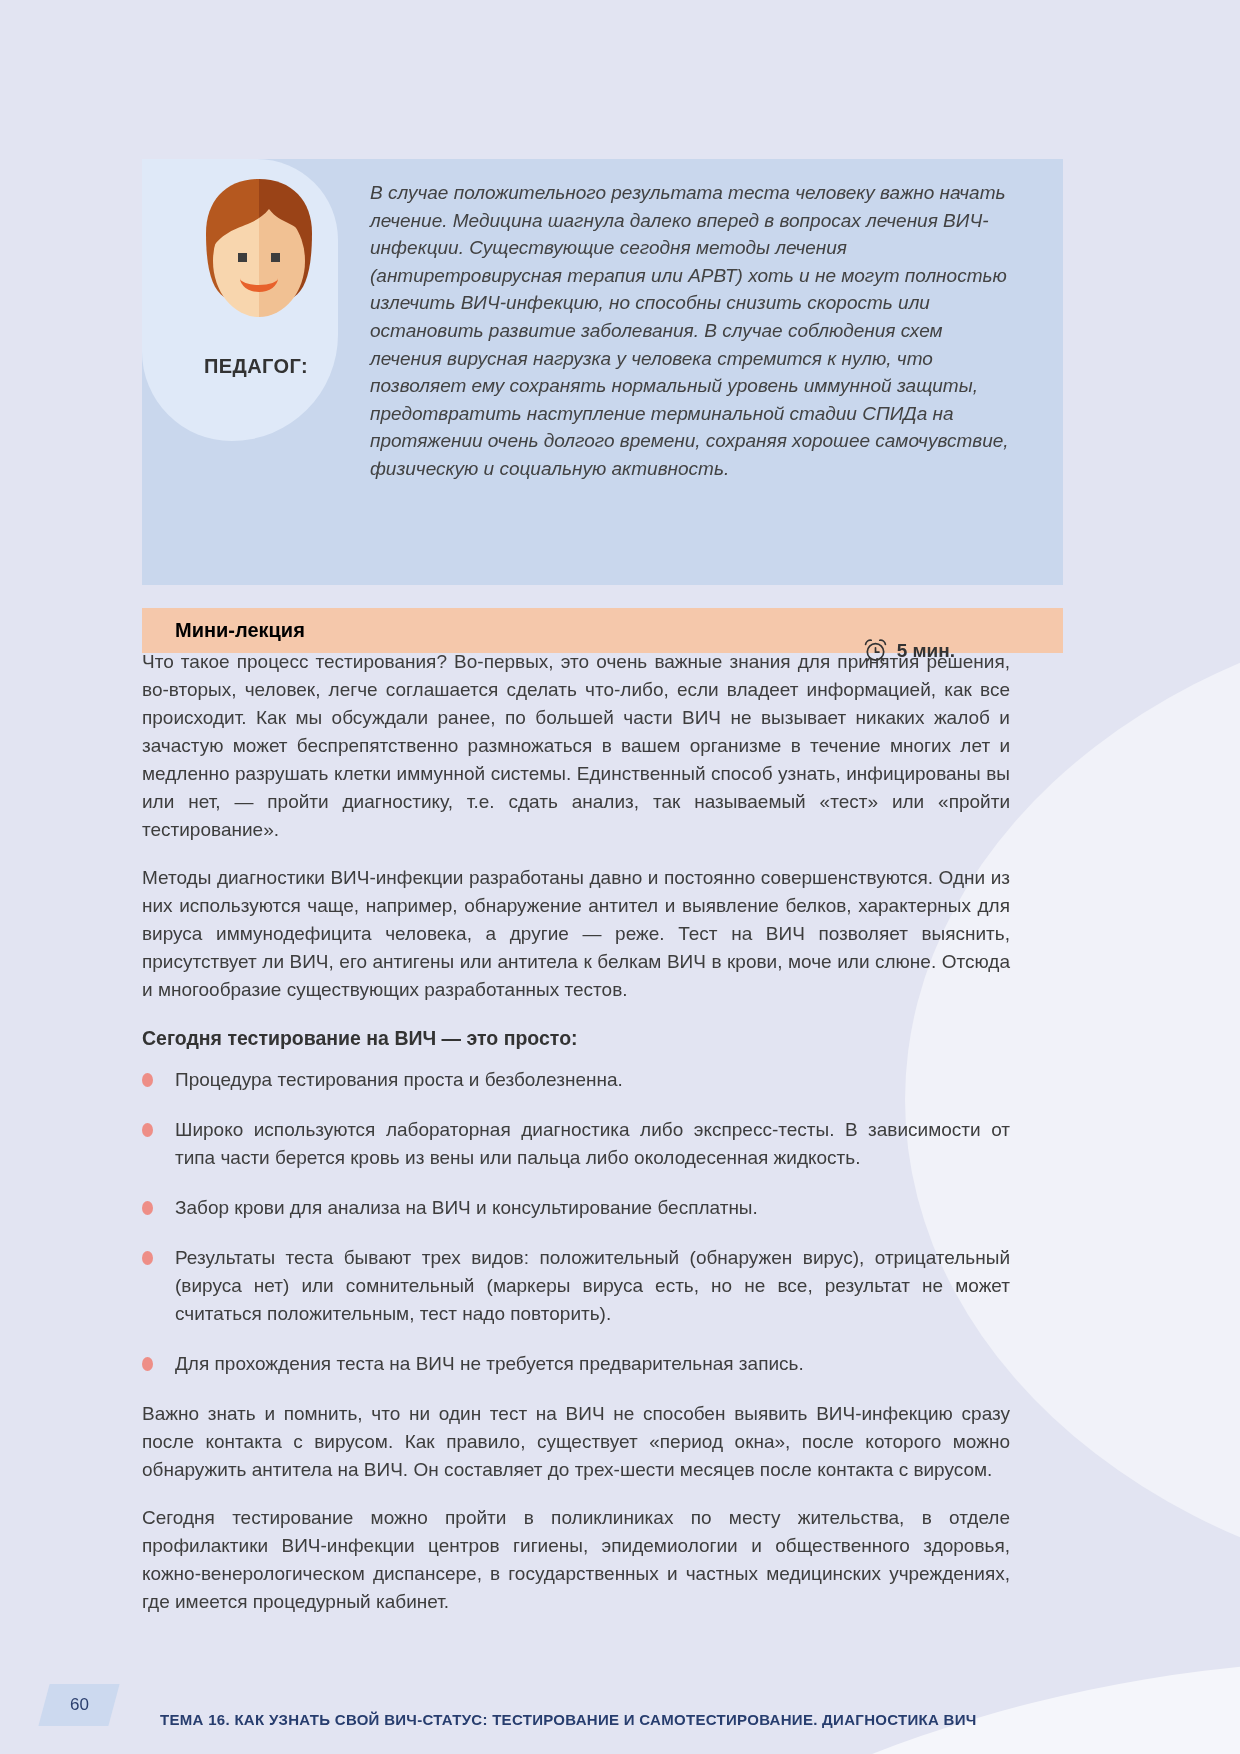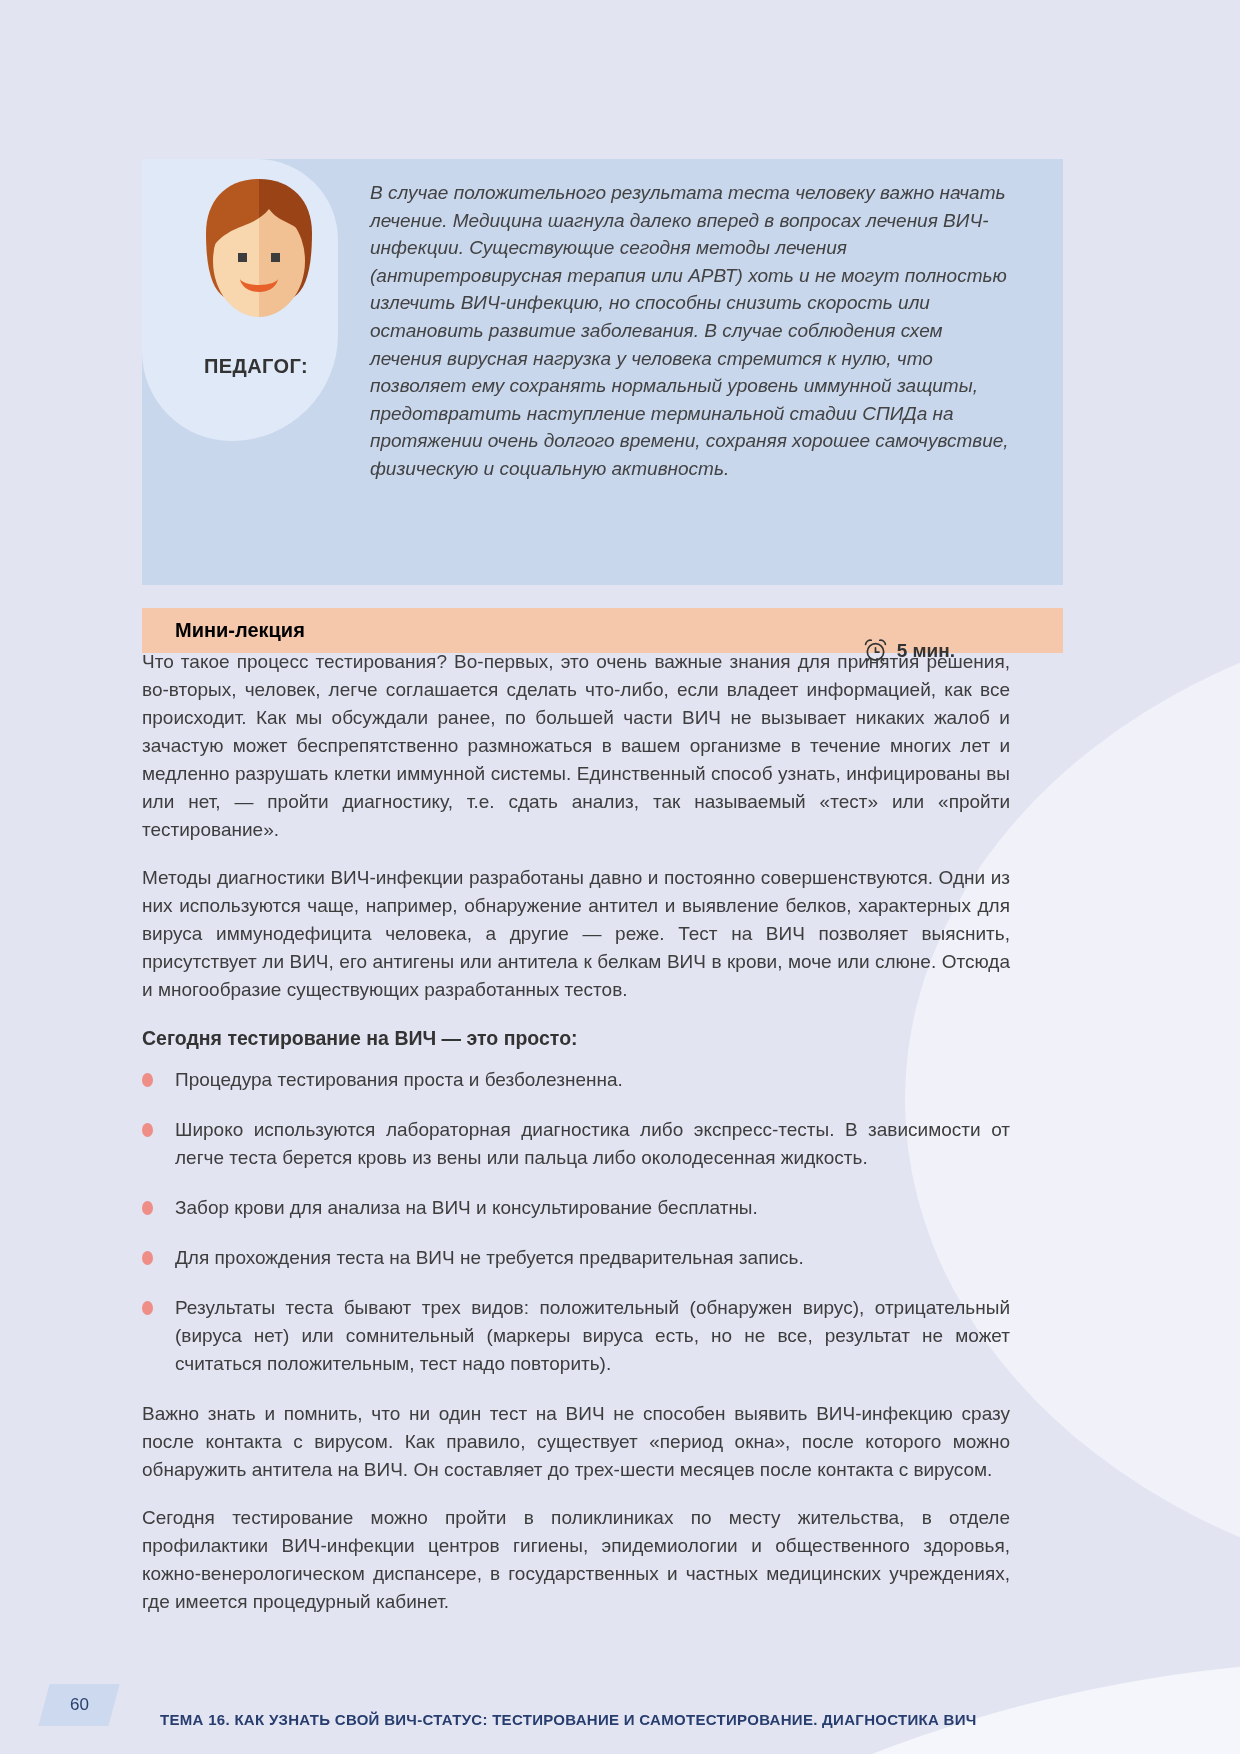--- a/index.html
+++ b/index.html
@@ -136,33 +136,33 @@
     <p class="para">Что такое процесс тестирования? Во-первых, это очень важные знания для принятия решения, во-вторых, человек, легче соглашается сделать что-либо, если владеет информацией, как все происходит. Как мы обсуждали ранее, по большей части ВИЧ не вызывает никаких жалоб и зачастую может беспрепятственно размножаться в вашем организме в течение многих лет и медленно разрушать клетки иммунной системы. Единственный способ узнать, инфицированы вы или нет, — пройти диагностику, т.е. сдать анализ, так называемый «тест» или «пройти тестирование».</p>
     <p class="para">Методы диагностики ВИЧ-инфекции разработаны давно и постоянно совершенствуются. Одни из них используются чаще, например, обнаружение антител и выявление белков, характерных для вируса иммунодефицита человека, а другие — реже. Тест на ВИЧ позволяет выяснить, присутствует ли ВИЧ, его антигены или антитела к белкам ВИЧ в крови, моче или слюне. Отсюда и многообразие существующих разработанных тестов.</p>
     <h3 class="list-heading">Сегодня тестирование на ВИЧ — это просто:</h3>
     <ul class="bullets">
       <li>
         <span class="bullet-dot"></span>
         <span class="bullet-text">Процедура тестирования проста и безболезненна.</span>
       </li>
       <li>
         <span class="bullet-dot"></span>
-        <span class="bullet-text">Широко используются лабораторная диагностика либо экспресс-тесты. В зависимости от легче теста берется кровь из вены или пальца либо околодесенная жидкость.</span>
+        <span class="bullet-text">Широко используются лабораторная диагностика либо экспресс-тесты. В зависимости от типа части берется кровь из вены или пальца либо околодесенная жидкость.</span>
       </li>
       <li>
         <span class="bullet-dot"></span>
         <span class="bullet-text">Забор крови для анализа на ВИЧ и консультирование бесплатны.</span>
       </li>
       <li>
         <span class="bullet-dot"></span>
-        <span class="bullet-text">Для прохождения теста на ВИЧ не требуется предварительная запись.</span>
+        <span class="bullet-text">Результаты теста бывают трех видов: положительный (обнаружен вирус), отрицательный (вируса нет) или сомнительный (маркеры вируса есть, но не все, результат не может считаться положительным, тест надо повторить).</span>
       </li>
       <li>
         <span class="bullet-dot"></span>
-        <span class="bullet-text">Результаты теста бывают трех видов: положительный (обнаружен вирус), отрицательный (вируса нет) или сомнительный (маркеры вируса есть, но не все, результат не может считаться положительным, тест надо повторить).</span>
+        <span class="bullet-text">Для прохождения теста на ВИЧ не требуется предварительная запись.</span>
       </li>
     </ul>
     <p class="para">Важно знать и помнить, что ни один тест на ВИЧ не способен выявить ВИЧ-инфекцию сразу после контакта с вирусом. Как правило, существует «период окна», после которого можно обнаружить антитела на ВИЧ. Он составляет до трех-шести месяцев после контакта с вирусом.</p>
     <p class="para">Сегодня тестирование можно пройти в поликлиниках по месту жительства, в отделе профилактики ВИЧ-инфекции центров гигиены, эпидемиологии и общественного здоровья, кожно-венерологическом диспансере, в государственных и частных медицинских учреждениях, где имеется процедурный кабинет.</p>
   </div>
 
   <div class="footer">
     <div class="page-num-badge">
       <span class="page-num">60</span>
     </div>

